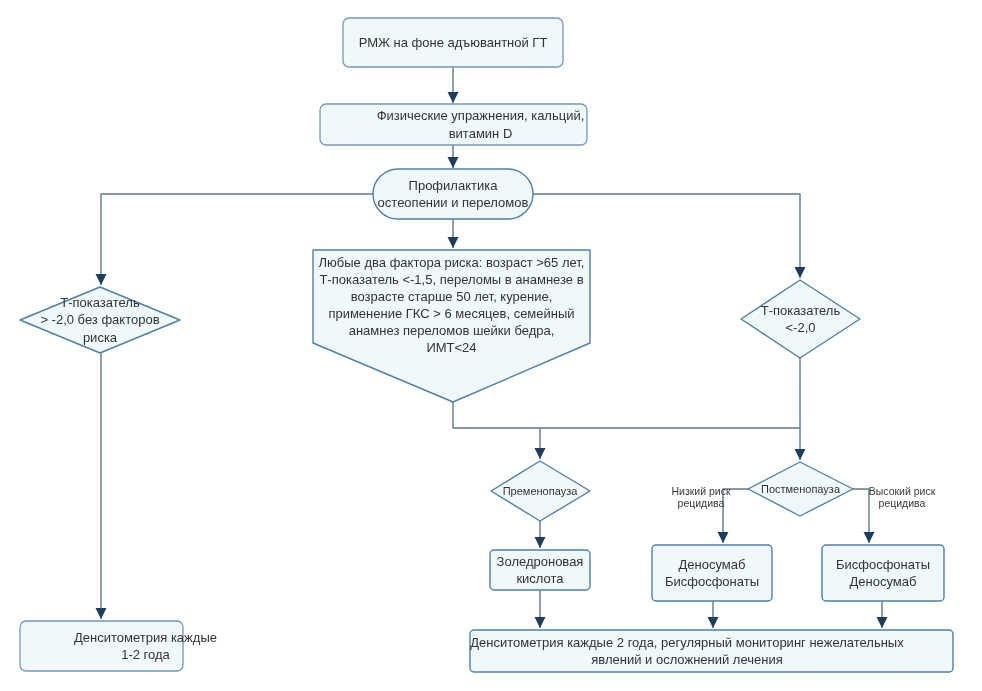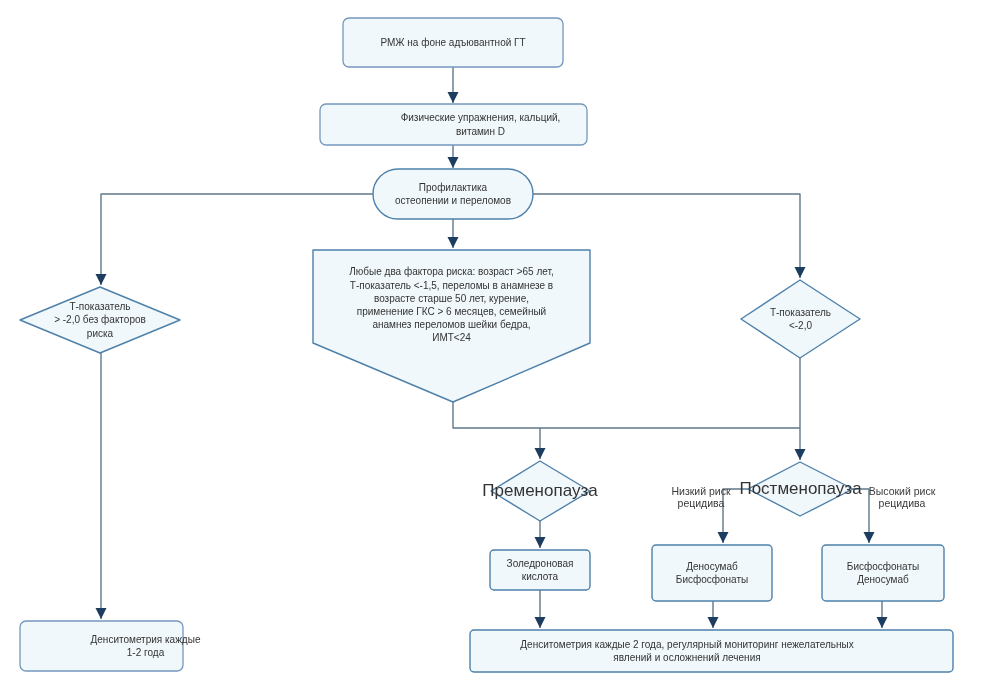--- a/index.html
+++ b/index.html
@@ -26,26 +26,26 @@
   .shape-poly  { fill: var(--node-fill); stroke: var(--shape-border); stroke-width: 1.4; stroke-linejoin: round; }
   .edge        { fill: none; stroke: var(--connector); stroke-width: 1.4; stroke-linejoin: round; }
   .arrow-head  { fill: var(--arrowhead); }
   .label {
     position: absolute;
     display: flex;
     align-items: center;
     justify-content: center;
     text-align: center;
     white-space: pre-line;
-    font-size: 10px;
+    font-size: 13px;
     line-height: 1.32;
     color: var(--text);
     pointer-events: none;
   }
-  .label.sm   { font-size: 17px; }
+  .label.sm   { font-size: 11px; }
   .label.edge-label { font-size: 10.5px; line-height: 1.1; color: #3a3a3a; margin-top: 28px; }
 </style>
 </head>
 <body>
 
 <div class="canvas">
 
   <svg class="layer" width="982" height="691" viewBox="0 0 982 691">
     <defs>
       <marker id="arr" viewBox="0 0 10 10" refX="10" refY="5" markerWidth="8" markerHeight="8" orient="auto-start-reverse">

